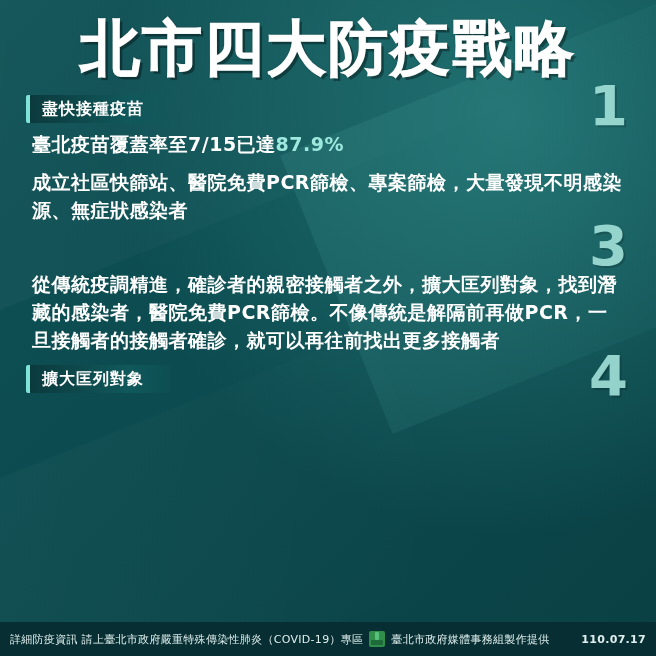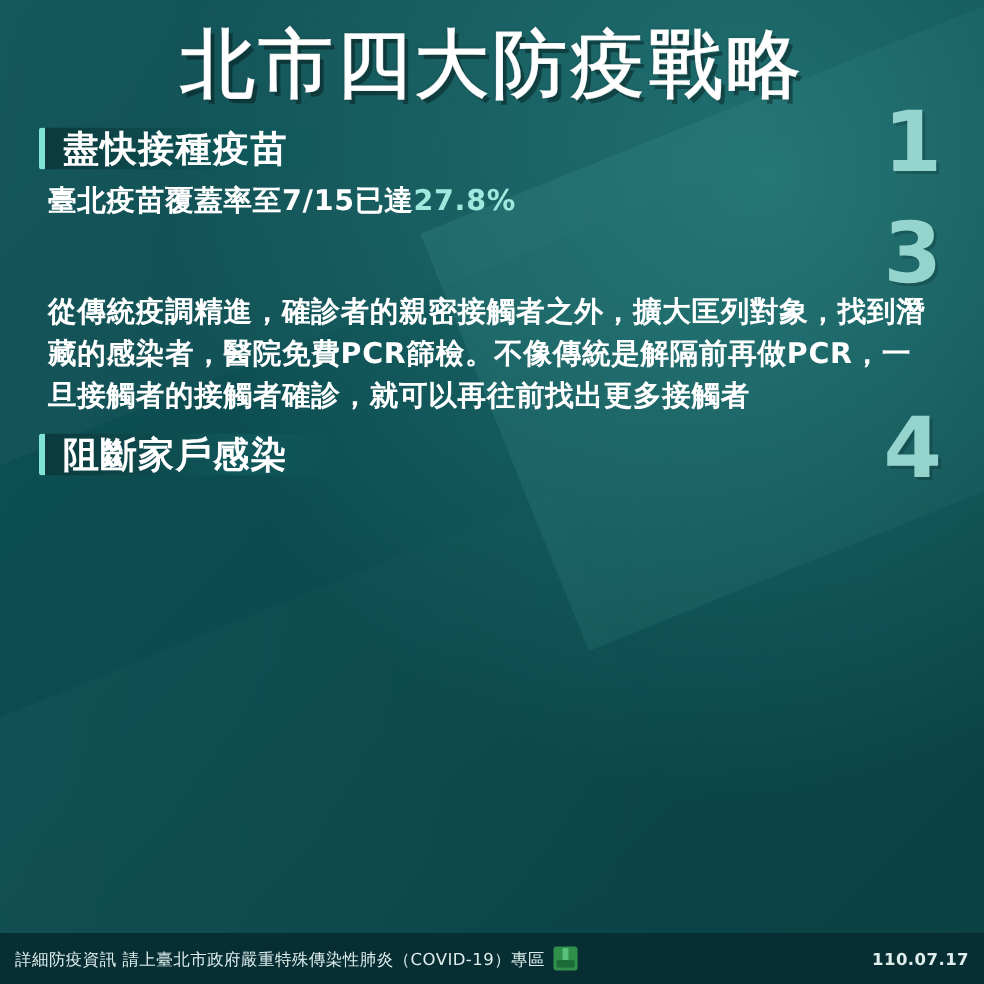--- a/index.html
+++ b/index.html
@@ -32,22 +32,22 @@
 
   
   .title-wrap {
     position: relative;
     padding: 18px 0 6px 0;
     text-align: center;
   }
   .title {
     display: inline-block;
     font-family: "DejaVu Sans", "Liberation Sans", sans-serif;
-    font-weight: normal;
-    font-size: 50px;
+    font-weight: bold;
+    font-size: 60px;
     line-height: 1;
     letter-spacing: 2px;
     color: #ffffff;
     text-shadow:
       3px 3px 0 rgba(0,0,0,0.35),
       0 0 2px rgba(0,0,0,0.5);
     -webkit-text-stroke: 1px rgba(255,255,255,0.9);
     white-space: nowrap;
   }
 
@@ -69,21 +69,21 @@
     display: inline-flex;
     align-items: center;
     background: linear-gradient(90deg, #0b3a3d 0%, #10585b 70%, rgba(16,88,91,0.2) 100%);
     border-left: 4px solid #7fe3d8;
     padding: 3px 26px 3px 12px;
     border-radius: 2px;
   }
   .head-text {
     font-family: "DejaVu Sans", "Liberation Sans", sans-serif;
     font-weight: bold;
-    font-size: 24px;
+    font-size: 16px;
     line-height: 22px;
     color: #ffffff;
     letter-spacing: 1px;
     white-space: nowrap;
   }
   .big-num {
     position: absolute;
     right: 2px;
     top: -16px;
     font-family: "DejaVu Sans", "Liberation Sans", sans-serif;
@@ -167,44 +167,46 @@
   <div class="sections">
 
     <div class="section">
       <div class="head-row">
         <div class="head-bar">
           <span class="head-text">盡快接種疫苗</span>
         </div>
         <span class="big-num">1</span>
       </div>
       <div class="body-text">
-        <span>臺北疫苗覆蓋率至7/15已達</span><span class="hl">27.8%</span>
-      </div>
-    </div>
-
-    <div class="section">
+        <span>臺北疫苗覆蓋率至7/15已達</span><span class="hl">87.9%</span>
+      </div>
+    </div>
+
+    <div class="section">
+      <div class="body-text">成立社區快篩站、醫院免費PCR篩檢、專案篩檢，大量發現不明感染源、無症狀感染者</div>
     </div>
 
     <div class="section">
       <div class="head-row">
         <span class="big-num">3</span>
       </div>
       <div class="body-text">從傳統疫調精進，確診者的親密接觸者之外，擴大匡列對象，找到潛藏的感染者，醫院免費PCR篩檢。不像傳統是解隔前再做PCR，一旦接觸者的接觸者確診，就可以再往前找出更多接觸者</div>
     </div>
 
     <div class="section">
       <div class="head-row">
         <div class="head-bar">
-          <span class="head-text">阻斷家戶感染</span>
+          <span class="head-text">擴大匡列對象</span>
         </div>
         <span class="big-num">4</span>
       </div>
     </div>
 
   </div>
 
   <div class="footer">
     <span class="footer-text">詳細防疫資訊 請上臺北市政府嚴重特殊傳染性肺炎（COVID-19）專區</span>
     <span class="logo"></span>
+    <span class="footer-text">臺北市政府媒體事務組製作提供</span>
     <span class="footer-text footer-date">110.07.17</span>
   </div>
 
 </div>
 
 </body></html>

